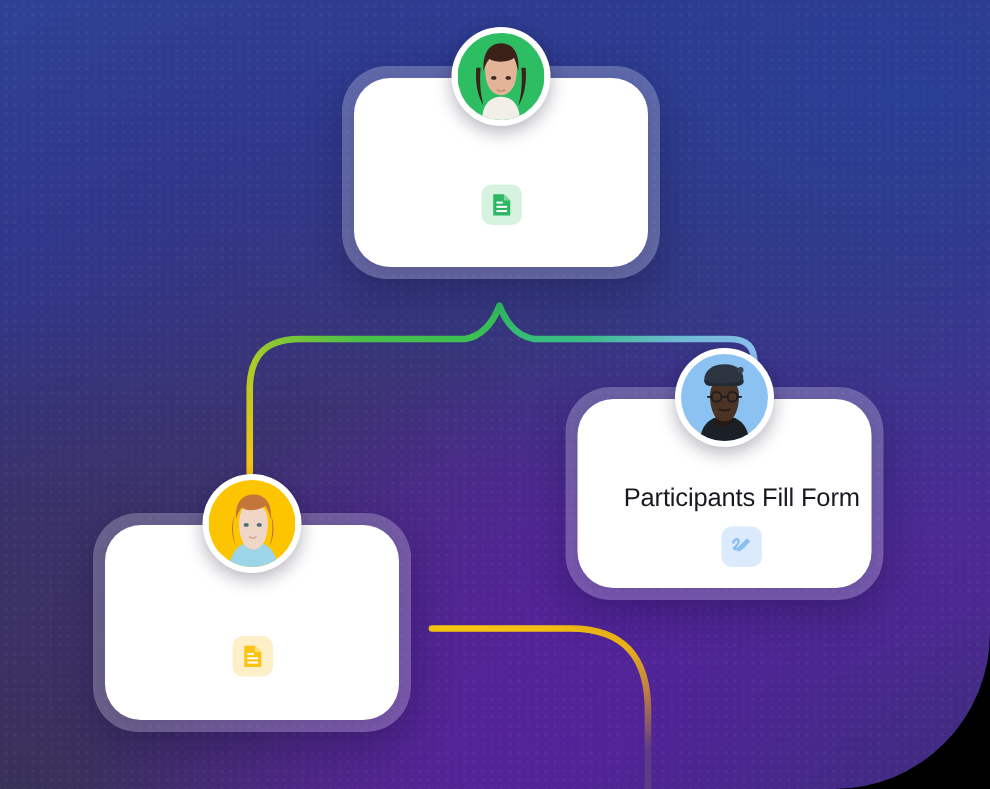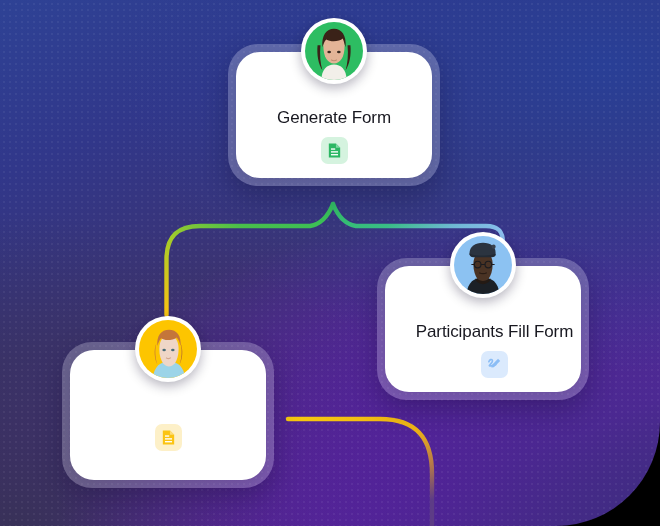--- a/index.html
+++ b/index.html
@@ -155,21 +155,20 @@
              C 418 419, 432 440, 432 474
              L 432 526" fill="none" stroke="url(#gradEvidenceOut)" stroke-width="4.4" stroke-linecap="round"></path>
 
     <path d="M 482 415 L 482 526" fill="none" stroke="url(#gradParticipantsOut)" stroke-width="4.0" stroke-linecap="round"></path>
   </svg>
 
   <div class="node" id="node-generate">
     <div class="frame"></div>
     <div class="card">
       <div class="card-inner">
-        <div class="node-label">Generate Form</div>
         <div class="icon-tile" style="background:#d5f3df">
           <svg width="17" height="17" viewBox="0 0 24 24" fill="#2cb763">
             <path d="M4 2h10l6 6v14H4z" opacity="1"></path>
             <path d="M14 2l6 6h-6z" fill="#7fd9a3"></path>
             <rect x="7" y="9" width="6" height="1.9" fill="#ffffff"></rect>
             <rect x="7" y="13" width="10" height="1.9" fill="#ffffff"></rect>
             <rect x="7" y="17" width="10" height="1.9" fill="#ffffff"></rect>
           </svg>
         </div>
       </div>

